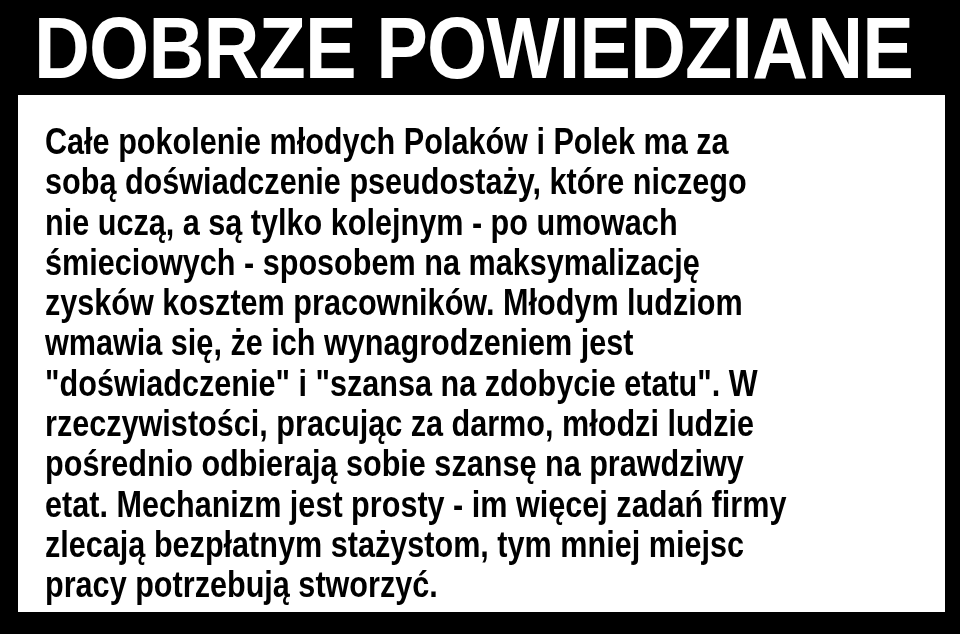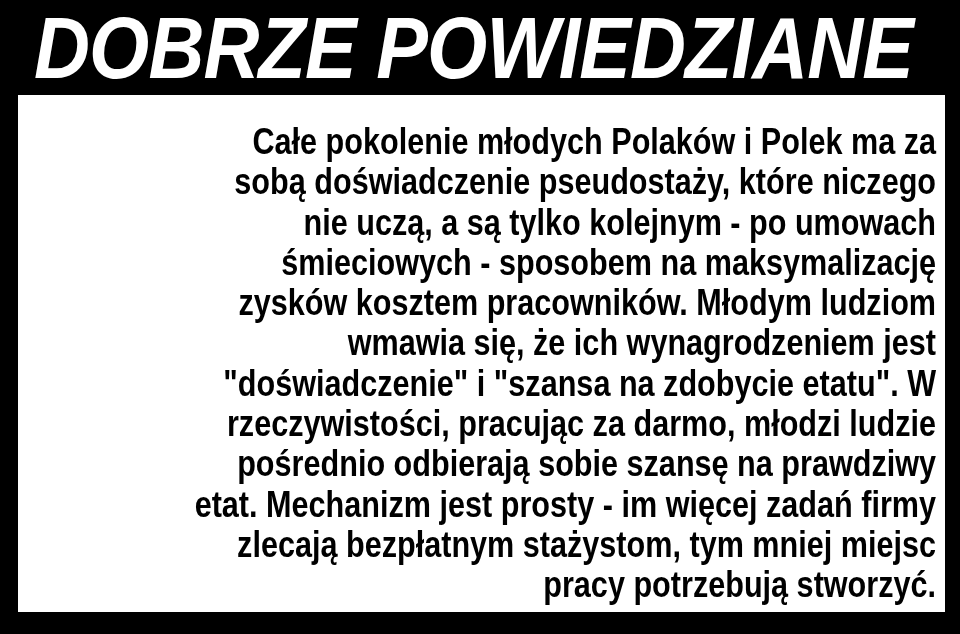--- a/index.html
+++ b/index.html
@@ -16,21 +16,20 @@
   }
   .header-band {
     position: absolute;
     left: 0;
     top: 0;
     width: 808px;
     height: 95px;
     background: #000000;
     display: flex;
     align-items: center;
-    font-style: italic;
   }
   .meme-title {
     color: #ffffff;
     font-size: 88px;
     font-weight: bold;
     white-space: nowrap;
     letter-spacing: -1px;
     line-height: 1;
     margin-left: 34px;
     transform: scaleX(0.88);
@@ -39,21 +38,20 @@
   .text-panel {
     position: absolute;
     left: 18px;
     top: 95px;
     width: 927px;
     height: 517px;
     background: #ffffff;
     box-sizing: border-box;
     padding: 27px 4px 0 27px;
     overflow: hidden;
-    text-align: right;
   }
   .meme-body {
     color: #000000;
     font-size: 36px;
     font-weight: bold;
     transform: scaleX(0.85);
     transform-origin: left top;
     width: 117%;
   }
   .body-line {

